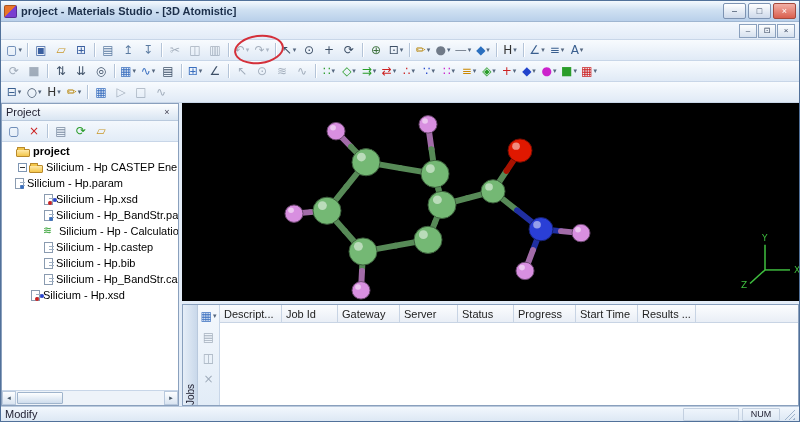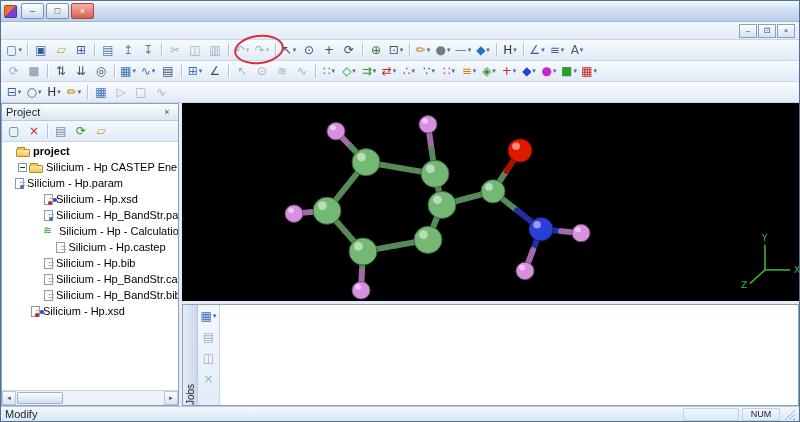--- a/index.html
+++ b/index.html
@@ -118,20 +118,21 @@
         background:linear-gradient(135deg,transparent 0 55%,#9fb4cc 55% 62%,transparent 62% 72%,
                     #9fb4cc 72% 79%,transparent 79% 89%,#9fb4cc 89% 96%,transparent 96%)}
 </style>
 </head>
 <body>
 
 <div class="win">
 
   <div class="titlebar">
     <div class="appicon"></div>
+    <div class="title">project - Materials Studio - [3D Atomistic]</div>
     <div class="winbtns">
         <span class="wbtn">
           <span class="glyph">–</span>
         </span>
         <span class="wbtn">
           <span class="glyph">□</span>
         </span>
         <span class="wbtn close">
           <span class="glyph">×</span>
         </span>
@@ -445,39 +446,34 @@
           <div class="trow" style="padding-left: 29px;">
             <span class="expsp"></span>
             <span class="ti ti-param"></span>
             <span class="tlabel">Silicium - Hp_BandStr.par</span>
           </div>
           <div class="trow" style="padding-left: 29px;">
             <span class="expsp"></span>
             <span class="ti ti-calc"></span>
             <span class="tlabel">Silicium - Hp - Calculation</span>
           </div>
-          <div class="trow" style="padding-left: 29px; justify-content: center;">
+          <div class="trow" style="padding-left: 29px;">
             <span class="expsp"></span>
             <span class="ti ti-doc"></span>
             <span class="tlabel">Silicium - Hp.castep</span>
           </div>
           <div class="trow" style="padding-left: 29px;">
             <span class="expsp"></span>
             <span class="ti ti-doc"></span>
             <span class="tlabel">Silicium - Hp.bib</span>
           </div>
           <div class="trow" style="padding-left: 29px;">
             <span class="expsp"></span>
             <span class="ti ti-doc"></span>
             <span class="tlabel">Silicium - Hp_BandStr.cas</span>
-          </div>
-          <div class="trow" style="padding-left: 29px;">
-            <span class="expsp"></span>
-            <span class="ti ti-doc"></span>
-            <span class="tlabel">Silicium - Hp_BandStr.bib</span>
           </div>
           <div class="trow" style="padding-left: 16px;">
             <span class="expsp"></span>
             <span class="ti ti-mol"></span>
             <span class="tlabel">Silicium - Hp.xsd</span>
           </div>
         </div>
       <div class="hscroll">
         <span class="sbtn">◄</span>
         <span class="sthumb"></span>
@@ -574,20 +570,31 @@
               <span class="glyph">▤</span>
             </span>
             <span class="tbtn dis">
               <span class="glyph">◫</span>
             </span>
             <span class="tbtn dis">
               <span class="glyph">×</span>
             </span>
           </div>
         <div class="jobmain">
+          <div class="jheader">
+              <div class="jcol" style="width: 62px;">Descript...</div>
+              <div class="jcol" style="width: 56px;">Job Id</div>
+              <div class="jcol" style="width: 62px;">Gateway</div>
+              <div class="jcol" style="width: 58px;">Server</div>
+              <div class="jcol" style="width: 56px;">Status</div>
+              <div class="jcol" style="width: 62px;">Progress</div>
+              <div class="jcol" style="width: 62px;">Start Time</div>
+              <div class="jcol" style="width: 58px;">Results ...</div>
+              <div class="jfill"></div>
+            </div>
           <div class="jbody"></div>
         </div>
       </div>
     </div>
   </div>
 
   <div class="statusbar">
     <span class="sb-left">Modify</span>
     <span class="sb-cell"></span>
     <span class="sb-num">NUM</span>

